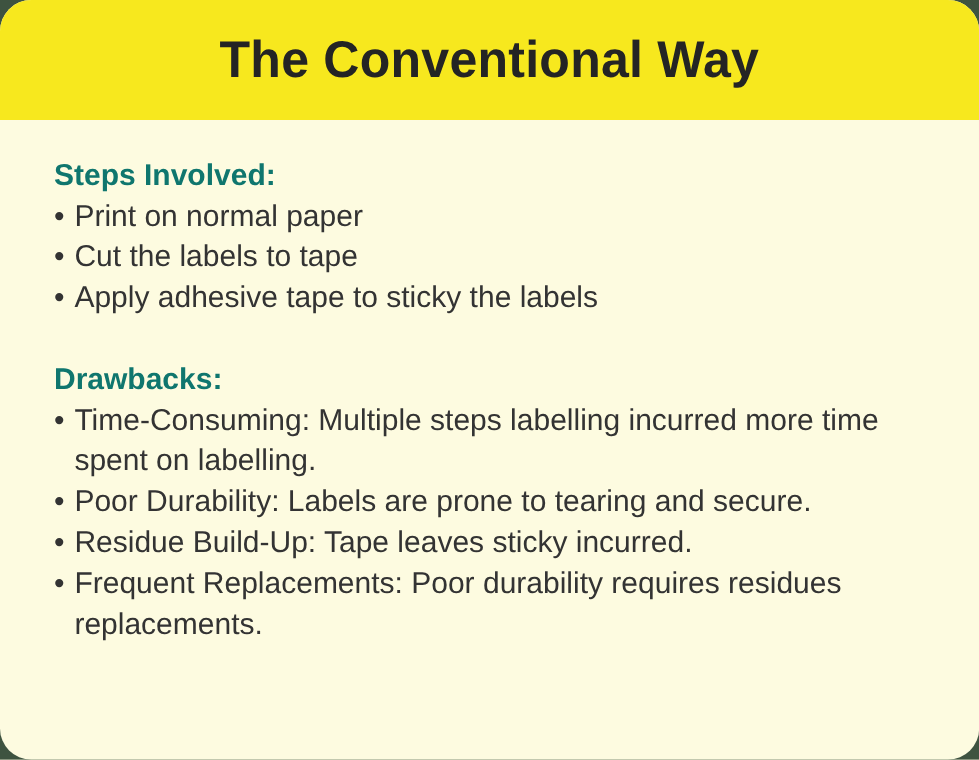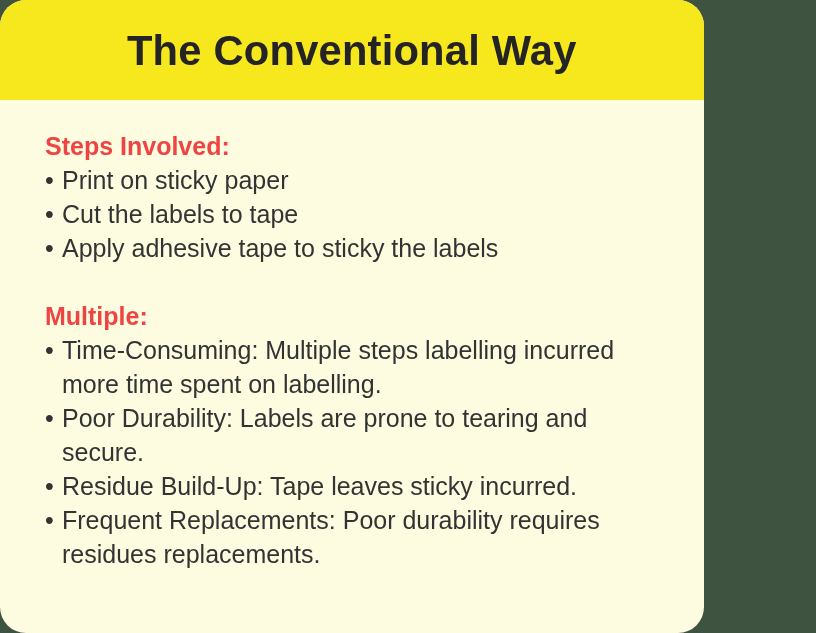--- a/index.html
+++ b/index.html
@@ -11,21 +11,21 @@
     height: 633px;
     background: #3e5340;
     font-family: "Liberation Sans", sans-serif;
     overflow: hidden;
   }
 
   .card {
     position: absolute;
     left: 0;
     top: 0;
-    width: 704px;
+    width: 816px;
     height: 633px;
     border-radius: 26px;
     overflow: hidden;
     background: #fdfbe0;
     box-sizing: border-box;
   }
 
   .card-header {
     height: 100px;
     background: #f7e81e;
@@ -57,21 +57,21 @@
   }
 
   .section + .section {
     margin-top: 34px;
   }
 
   .section-heading {
     font-weight: bold;
     font-size: 25px;
     line-height: 34px;
-    color: #ef4444;
+    color: #0f766e;
     margin: 0;
   }
 
   .bullet-list {
     list-style: none;
     margin: 0;
     padding: 0;
   }
 
   .bullet-item {
@@ -104,35 +104,35 @@
     <div class="card-title">The Conventional Way</div>
   </div>
 
   <div class="card-body">
 
     <div class="section">
       <div class="section-heading">Steps Involved:</div>
       <ul class="bullet-list">
         <li class="bullet-item">
           <span class="bullet-glyph">•</span>
-          <span class="bullet-text">Print on sticky paper</span>
+          <span class="bullet-text">Print on normal paper</span>
         </li>
         <li class="bullet-item">
           <span class="bullet-glyph">•</span>
           <span class="bullet-text">Cut the labels to tape</span>
         </li>
         <li class="bullet-item">
           <span class="bullet-glyph">•</span>
           <span class="bullet-text">Apply adhesive tape to sticky the labels</span>
         </li>
       </ul>
     </div>
 
     <div class="section">
-      <div class="section-heading">Multiple:</div>
+      <div class="section-heading">Drawbacks:</div>
       <ul class="bullet-list">
         <li class="bullet-item">
           <span class="bullet-glyph">•</span>
           <span class="bullet-text">Time-Consuming: Multiple steps labelling incurred more time spent on labelling.</span>
         </li>
         <li class="bullet-item">
           <span class="bullet-glyph">•</span>
           <span class="bullet-text">Poor Durability: Labels are prone to tearing and secure.</span>
         </li>
         <li class="bullet-item">

